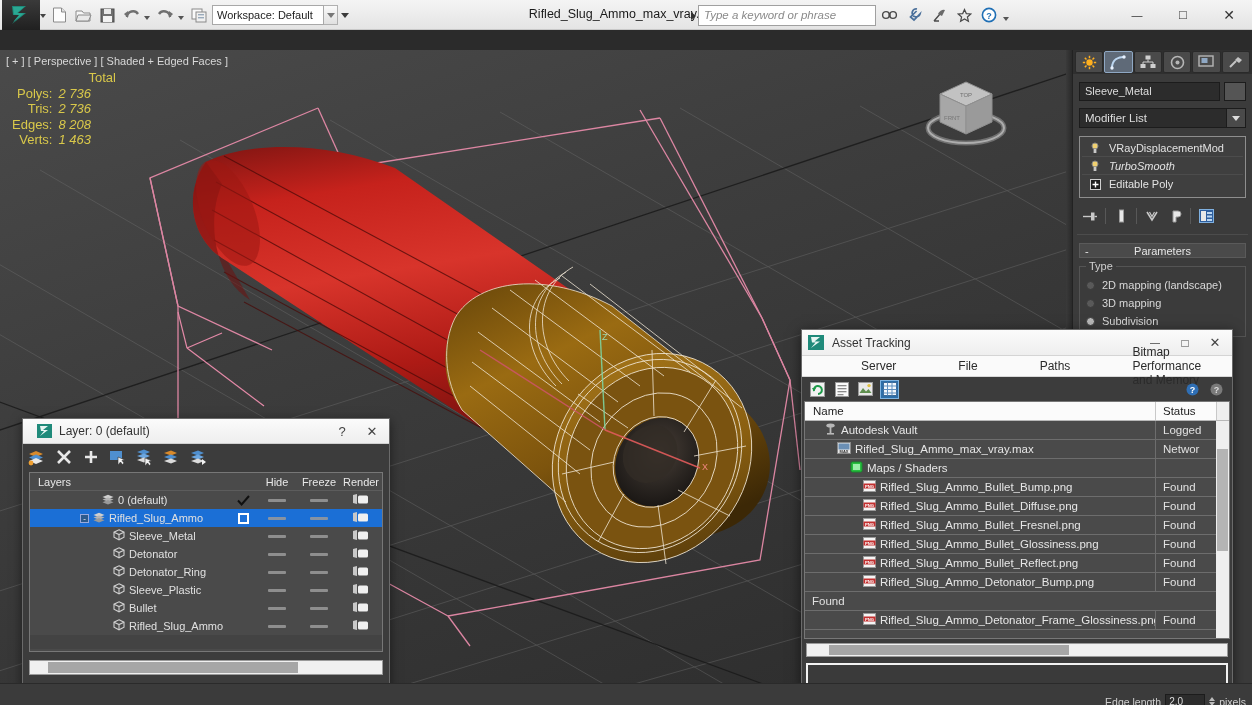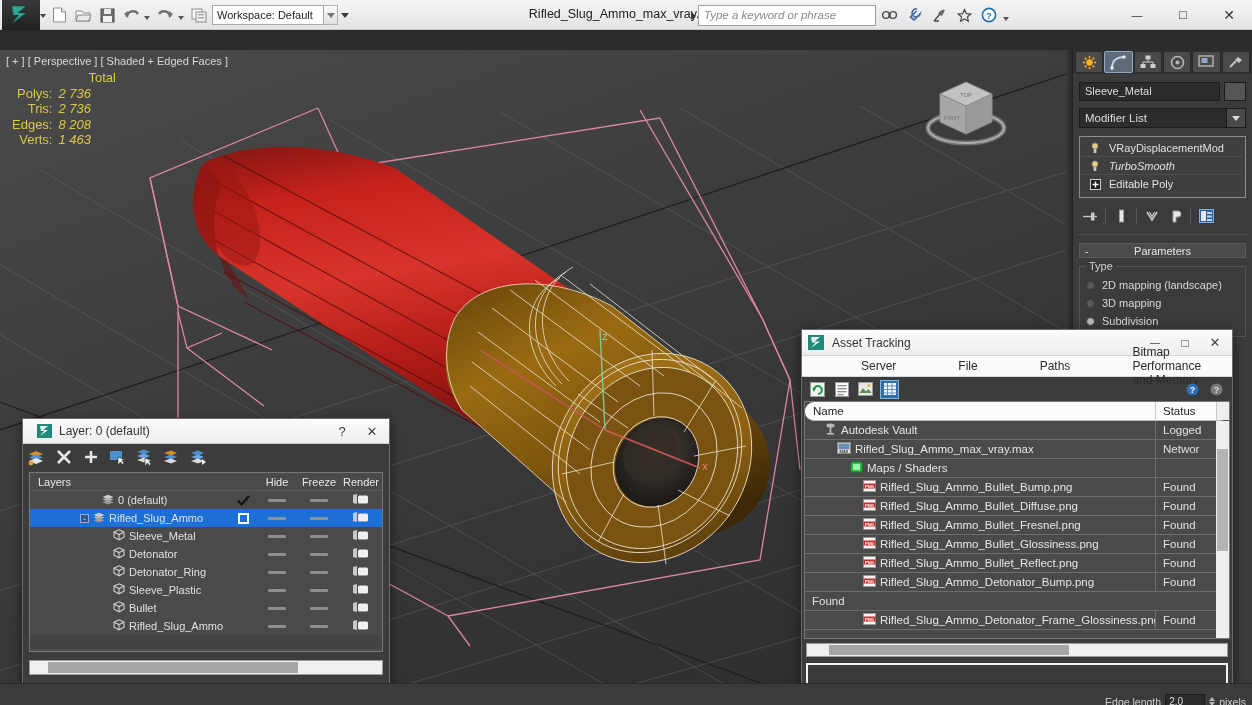--- a/index.html
+++ b/index.html
@@ -133,21 +133,21 @@
   .at-title .t { font-size:12px; color:#333; margin-left:8px; flex:1; }
   .at-menu { height:21px; background:#fafafa; display:flex; align-items:center;
      border-bottom:1px solid #d8d8d8; padding-left:4px; }
   .at-mi { font-size:12px; color:#2b2b2b; padding:3px 7px;margin-left:48px; }
   .at-tools { height:24px; background:#3c3c3c; display:flex; align-items:center; padding:2px 6px; gap:5px; }
   .at-tb { width:19px;height:19px;display:flex;align-items:center;justify-content:center;
      border:1px solid transparent;}
   .at-tb.active { background:#2d6ea8; border-color:#7fb3e0; }
   .at-spacer { flex:1; }
   .at-grid { margin:0 2px; border:1px solid #777; background:#4a4a4a; height:238px; position:relative; overflow:hidden;}
-  .at-ghdr { display:flex; height:19px; background:#fbfbfb; border-bottom:1px solid #b8b8b8; font-size:11.5px; color:#222;border-radius:9px;}
+  .at-ghdr { display:flex; height:19px; background:#fbfbfb; border-bottom:1px solid #b8b8b8; font-size:11.5px; color:#222;}
   .at-ghdr .nm { flex:1; padding:3px 0 0 8px; border-right:1px solid #c8c8c8; }
   .at-ghdr .st { width:60px; padding:3px 0 0 7px; }
   .at-ghdr .sb { width:13px; background:#efefef; border-left:1px solid #c8c8c8;}
   .arow { display:flex; height:19px; align-items:center; font-size:11.5px; color:#e6e6e6;
      border-bottom:1px solid #6d6d6d; }
   .arow .nm { flex:1; display:flex; align-items:center; gap:4px; white-space:nowrap; overflow:hidden;
      border-right:1px solid #6d6d6d; height:19px; }
   .arow .st { width:60px; padding-left:7px; white-space:nowrap; overflow:hidden; color:#e0e0e0;}
   .arow .sbcol { width:13px; height:19px; }
   .at-vscroll { position:absolute; right:0; top:19px; width:13px; bottom:0; background:#efefef; }

